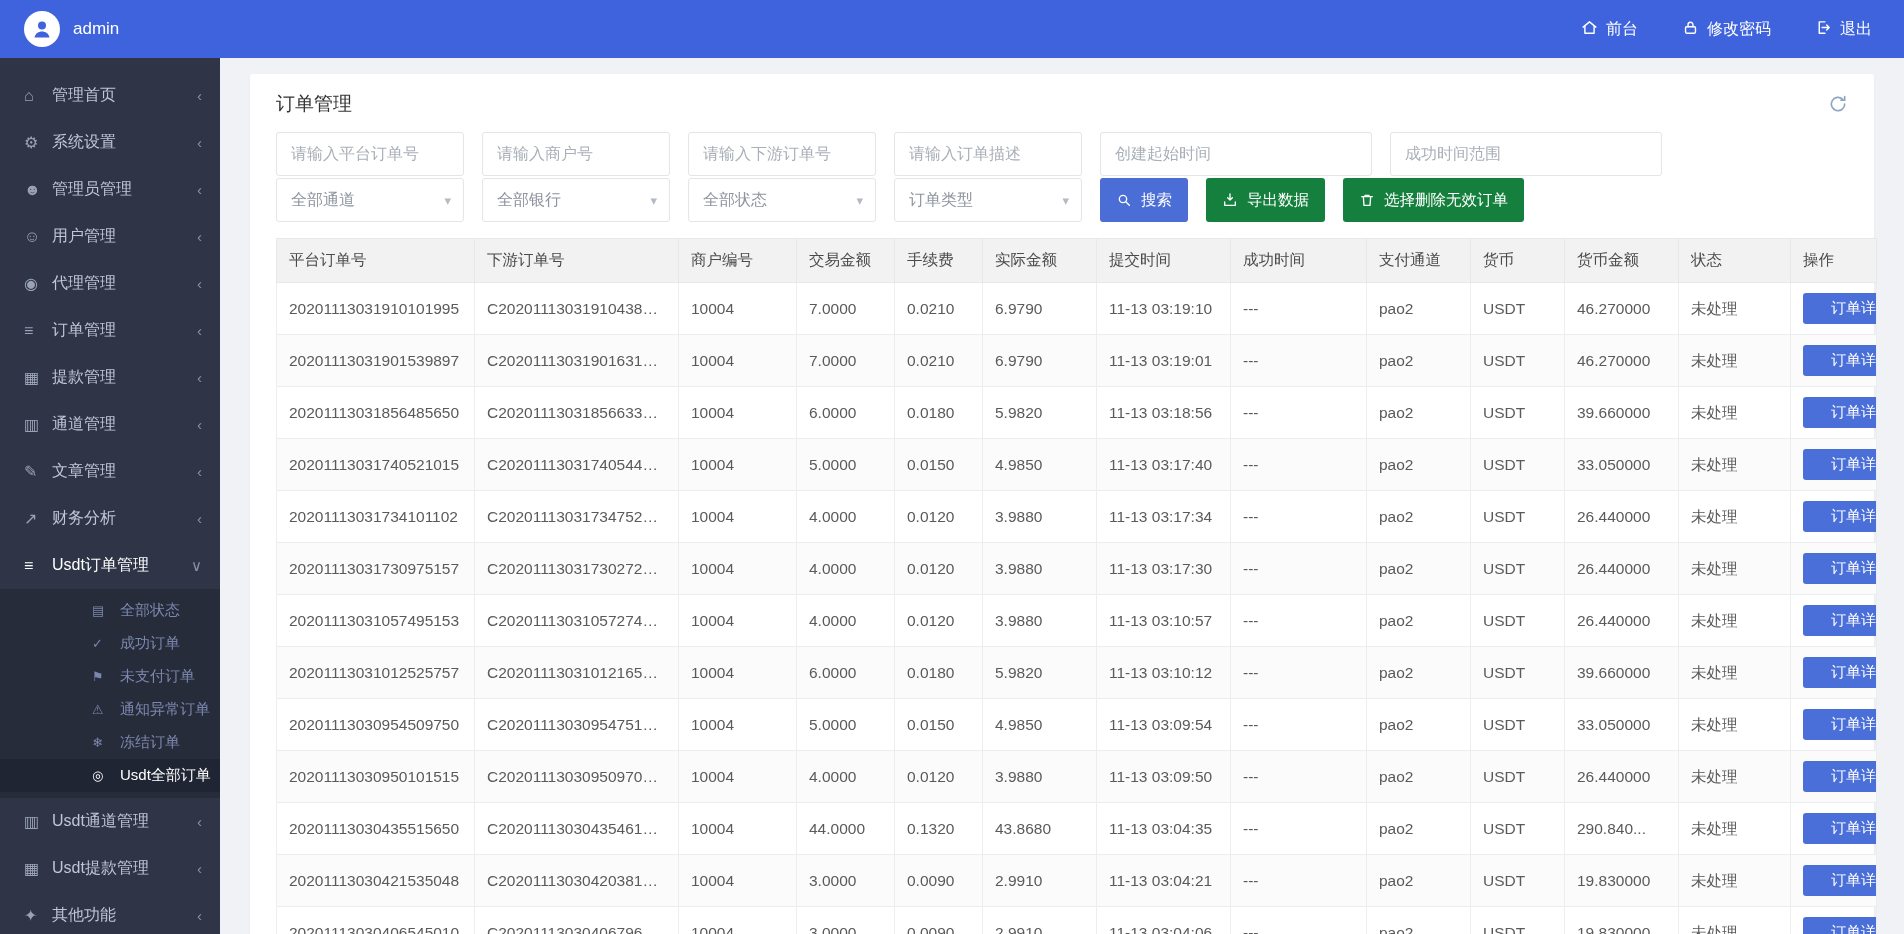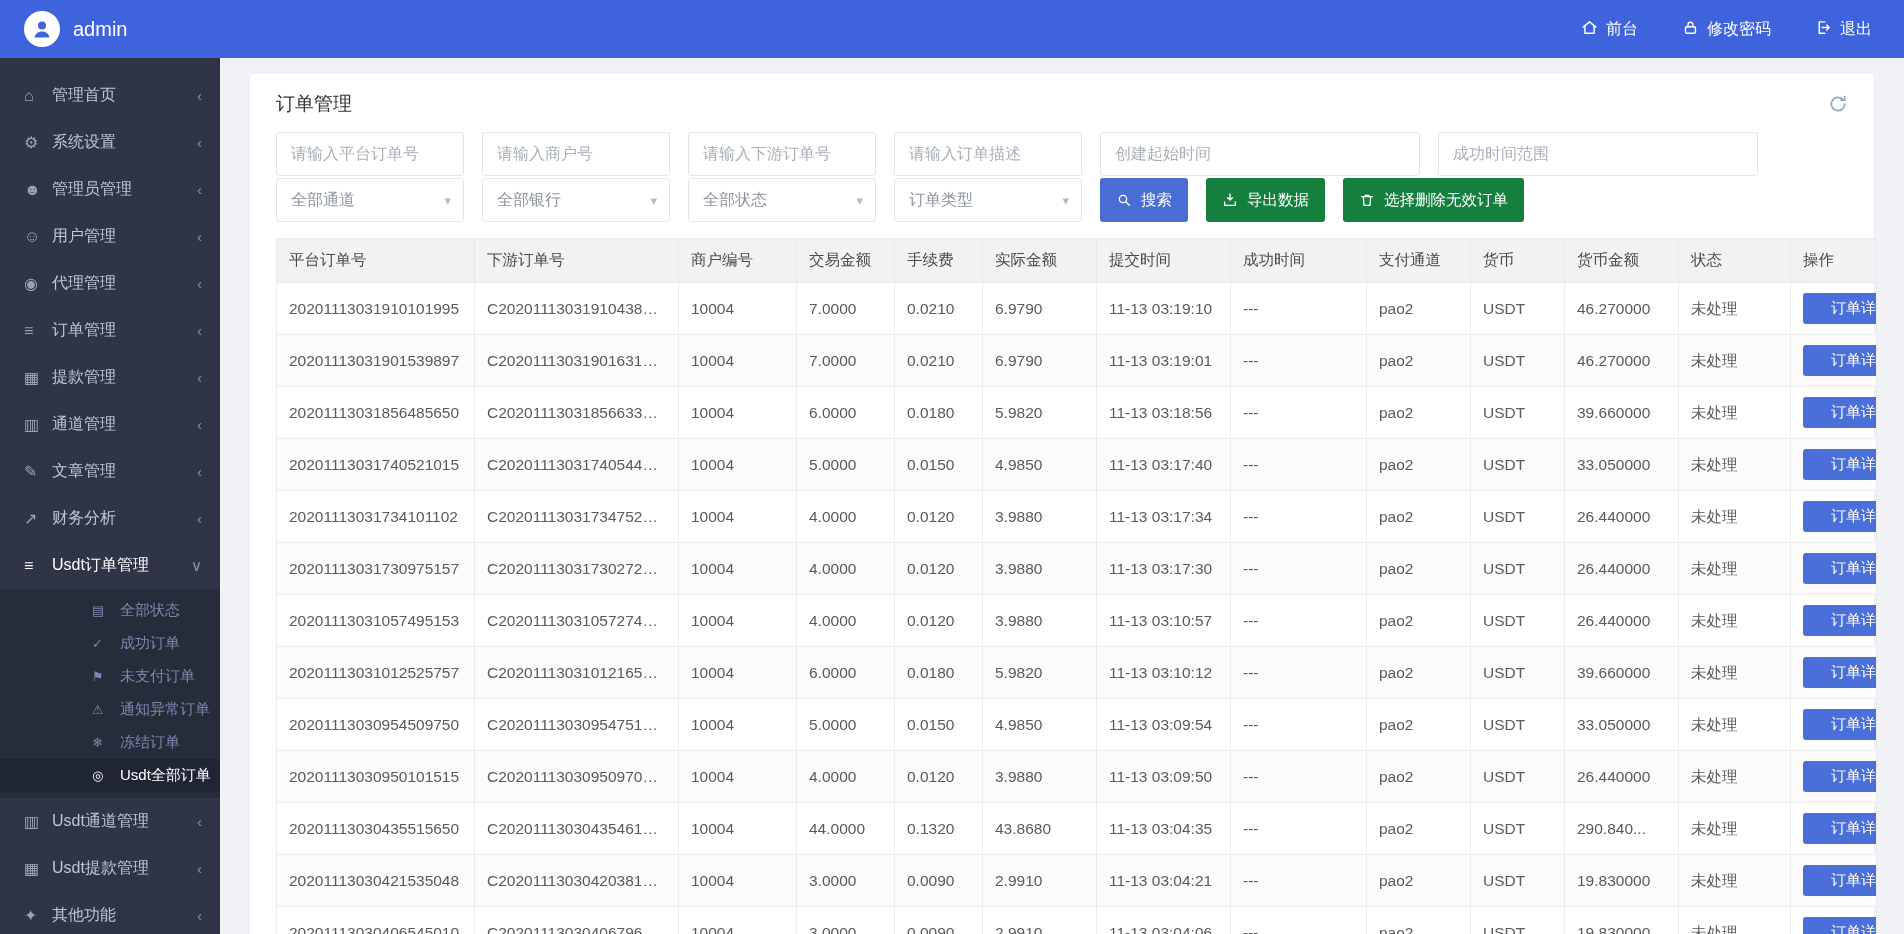--- a/index.html
+++ b/index.html
@@ -4,21 +4,21 @@
 <style>
   *{box-sizing:border-box;margin:0;padding:0}
   html,body{width:1904px;height:934px;overflow:hidden}
   body{font-family:"Liberation Sans","DejaVu Sans",sans-serif;background:#f1f2f5;color:#555}
 
   
   .topbar{position:absolute;top:0;left:0;width:1904px;height:58px;background:#3e63dd;display:flex;align-items:center;color:#fff;z-index:5}
   .topbar-left{display:flex;align-items:center;gap:13px;margin-left:24px}
   .avatar{width:36px;height:36px;border-radius:50%;background:#fff;display:flex;align-items:center;justify-content:center;color:#3e63dd}
   .avatar svg{width:24px;height:24px;display:block}
-  .username{font-size:20px}
+  .username{font-size:17px}
   .topbar-links{margin-left:auto;margin-right:32px;display:flex;gap:44px}
   .top-link{display:flex;align-items:flex-start;gap:8px;font-size:16px;color:#fff;text-decoration:none;cursor:pointer}
   .ic{display:inline-flex;align-items:center}
   .ic svg{width:17px;height:17px;fill:none;stroke:currentColor;stroke-width:2;stroke-linecap:round;stroke-linejoin:round;display:block}
 
   
   .sidebar{position:absolute;top:58px;left:0;bottom:0;width:220px;background:#2f3447;overflow:hidden}
   #sidebar-menu{padding-top:14px}
   .side-item{display:flex;align-items:center;height:47px;padding:0 18px 0 24px;color:#c0c6d4;font-size:16px;cursor:pointer}
   .side-item.open{color:#fff}
@@ -37,21 +37,21 @@
   .card-head{display:flex;align-items:center}
   .card-title{font-size:19px;font-weight:400;color:#333;line-height:24px}
   .refresh{margin-left:auto;color:#90a6c0;cursor:pointer}
   .refresh svg{width:20px;height:20px;fill:none;stroke:currentColor;stroke-width:2;stroke-linecap:round;display:block}
 
   .filter-row{display:flex;align-items:center;gap:18px}
   .filter-row.r1{margin-top:16px}
   .filter-row.r2{margin-top:2px}
   .f-input{height:44px;width:188px;border:1px solid #e5e5e5;border-radius:3px;padding:0 14px;font-size:16px;color:#666;outline:none;font-family:inherit;background:#fff}
   .f-input::placeholder{color:#a9afb8}
-  .f-input.wide{width:320px}
+  .f-input.wide{width:272px}
   .f-select{height:44px;width:188px;border:1px solid #e5e5e5;border-radius:3px;padding:0 12px 0 14px;font-size:16px;color:#8d949e;display:flex;align-items:center;cursor:pointer;background:#fff}
   .f-select .caret{margin-left:auto;color:#b3bac2;font-size:13px}
   .f-btn{height:44px;border:none;border-radius:3px;color:#fff;font-size:15.5px;display:flex;align-items:center;gap:9px;padding:0 16px;cursor:pointer;font-family:inherit}
   .f-btn.blue{background:#4b6ed6}
   .f-btn.red{background:#15803d}
   .f-btn .ic svg{width:16px;height:16px}
 
   table.orders{width:100%;margin-top:16px;border-collapse:collapse;table-layout:fixed;font-size:15.5px}
   .orders th{background:#f2f2f2;font-weight:400;color:#4a4a4a;text-align:left;padding:11px 12px;border:1px solid #e8e8e8;white-space:nowrap;overflow:hidden}
   .orders td{padding:10px 12px;border:1px solid #ededed;color:#5a5a5a;white-space:nowrap;overflow:hidden;text-overflow:ellipsis;line-height:19px}

